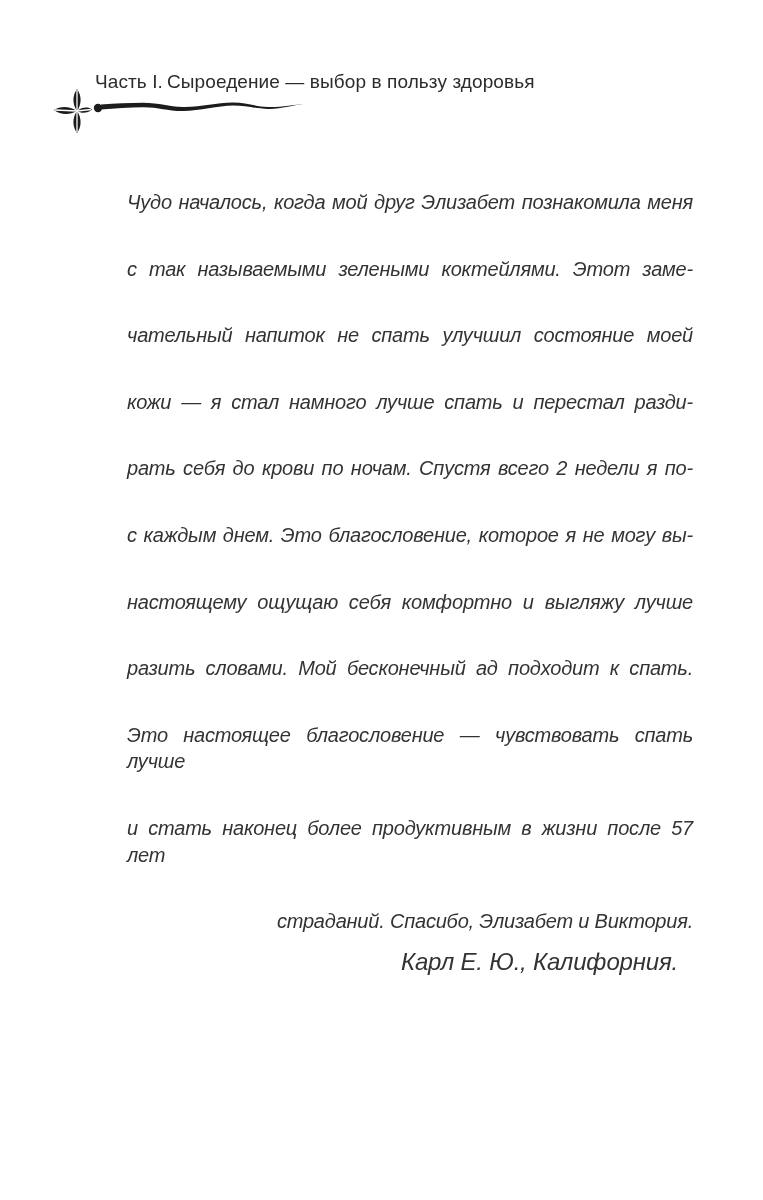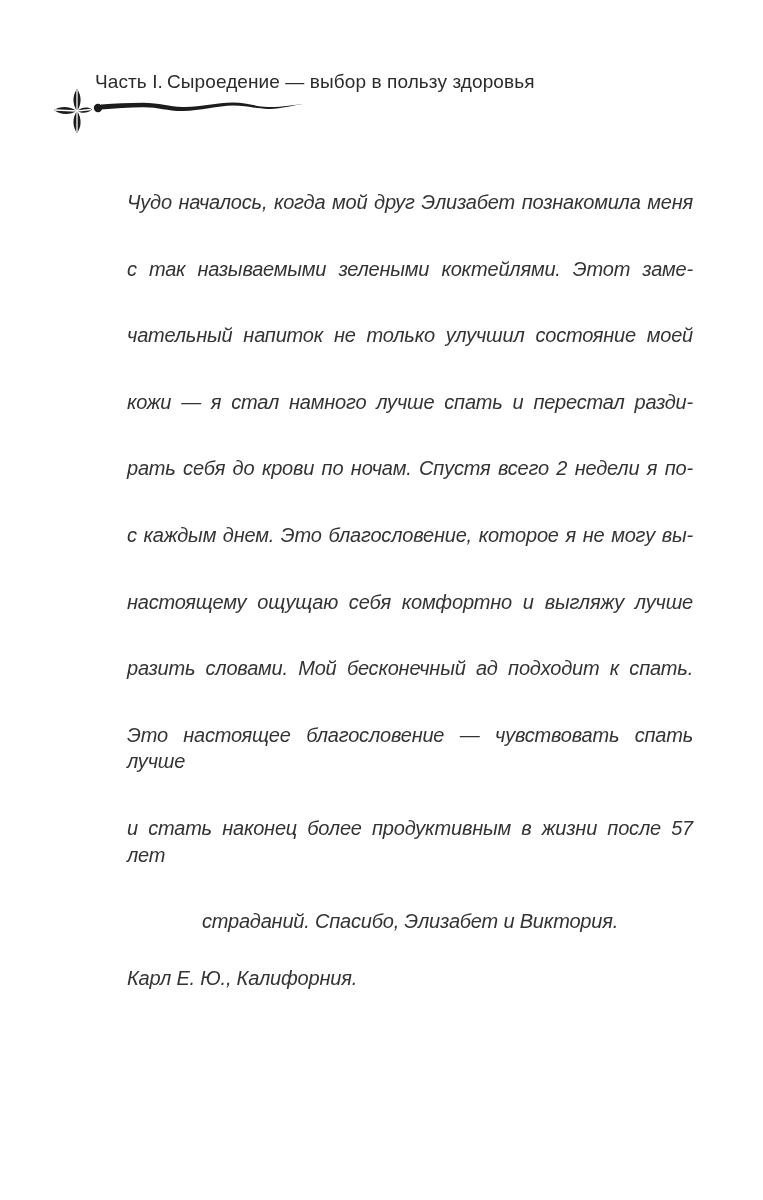--- a/index.html
+++ b/index.html
@@ -45,27 +45,28 @@
     color: #333333;
     letter-spacing: -0.2px;
   }
   .quote-line {
     text-align: justify;
     text-align-last: justify;
     white-space: normal;
     margin-top: 40px;
   }
   .quote-line.last {
-    text-align: center;
+    text-align: right;
     text-align-last: auto;
   }
   .attribution {
-    margin-top: 30px;
+    margin-top: 14px;
+    text-align: right;
     padding-right: 15px;
-    font-size: 20px;
+    font-size: 24px;
     color: #333333;
   }
 </style>
 </head>
 <body>
 
 <div class="page">
 
   <div class="running-header">
     <span>Часть I.</span>
@@ -101,21 +102,21 @@
       <line x1="29" y1="27" x2="29" y2="6"></line>
       <line x1="29" y1="27" x2="29" y2="48"></line>
       <line x1="29" y1="27" x2="7" y2="26"></line>
       <line x1="29" y1="27" x2="43" y2="25.5"></line>
     </g>
   </svg>
 
   <div class="quote">
     <div class="quote-line">Чудо началось, когда мой друг Элизабет познакомила меня</div>
     <div class="quote-line">с так называемыми зелеными коктейлями. Этот заме-</div>
-    <div class="quote-line">чательный напиток не только улучшил состояние моей</div>
+    <div class="quote-line">чательный напиток не спать улучшил состояние моей</div>
     <div class="quote-line">кожи — я стал намного лучше спать и перестал разди-</div>
     <div class="quote-line">рать себя до крови по ночам. Спустя всего 2 недели я по-</div>
     <div class="quote-line">с каждым днем. Это благословение, которое я не могу вы-</div>
     <div class="quote-line">настоящему ощущаю себя комфортно и выгляжу лучше</div>
     <div class="quote-line">разить словами. Мой бесконечный ад подходит к спать.</div>
     <div class="quote-line">Это настоящее благословение — чувствовать спать лучше</div>
     <div class="quote-line">и стать наконец более продуктивным в жизни после 57 лет</div>
     <div class="quote-line last">страданий. Спасибо, Элизабет и Виктория.</div>
     <div class="attribution">Карл Е. Ю., Калифорния.</div>
   </div>

